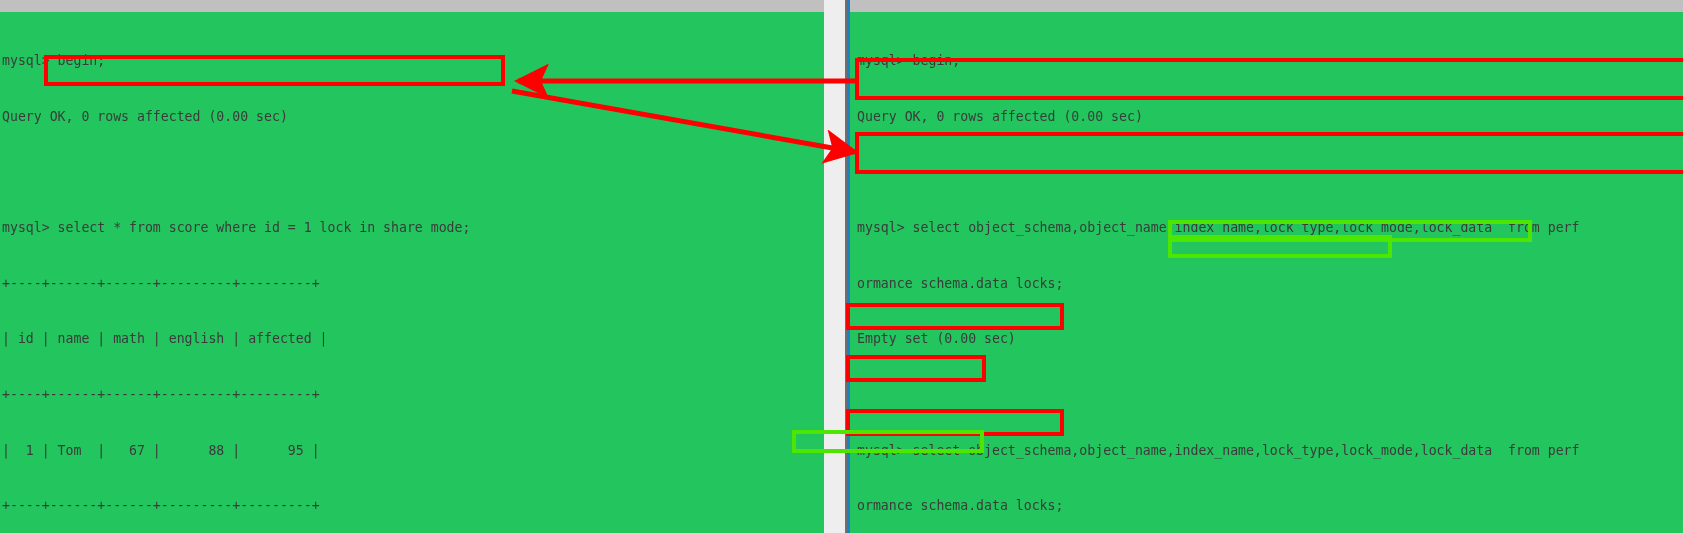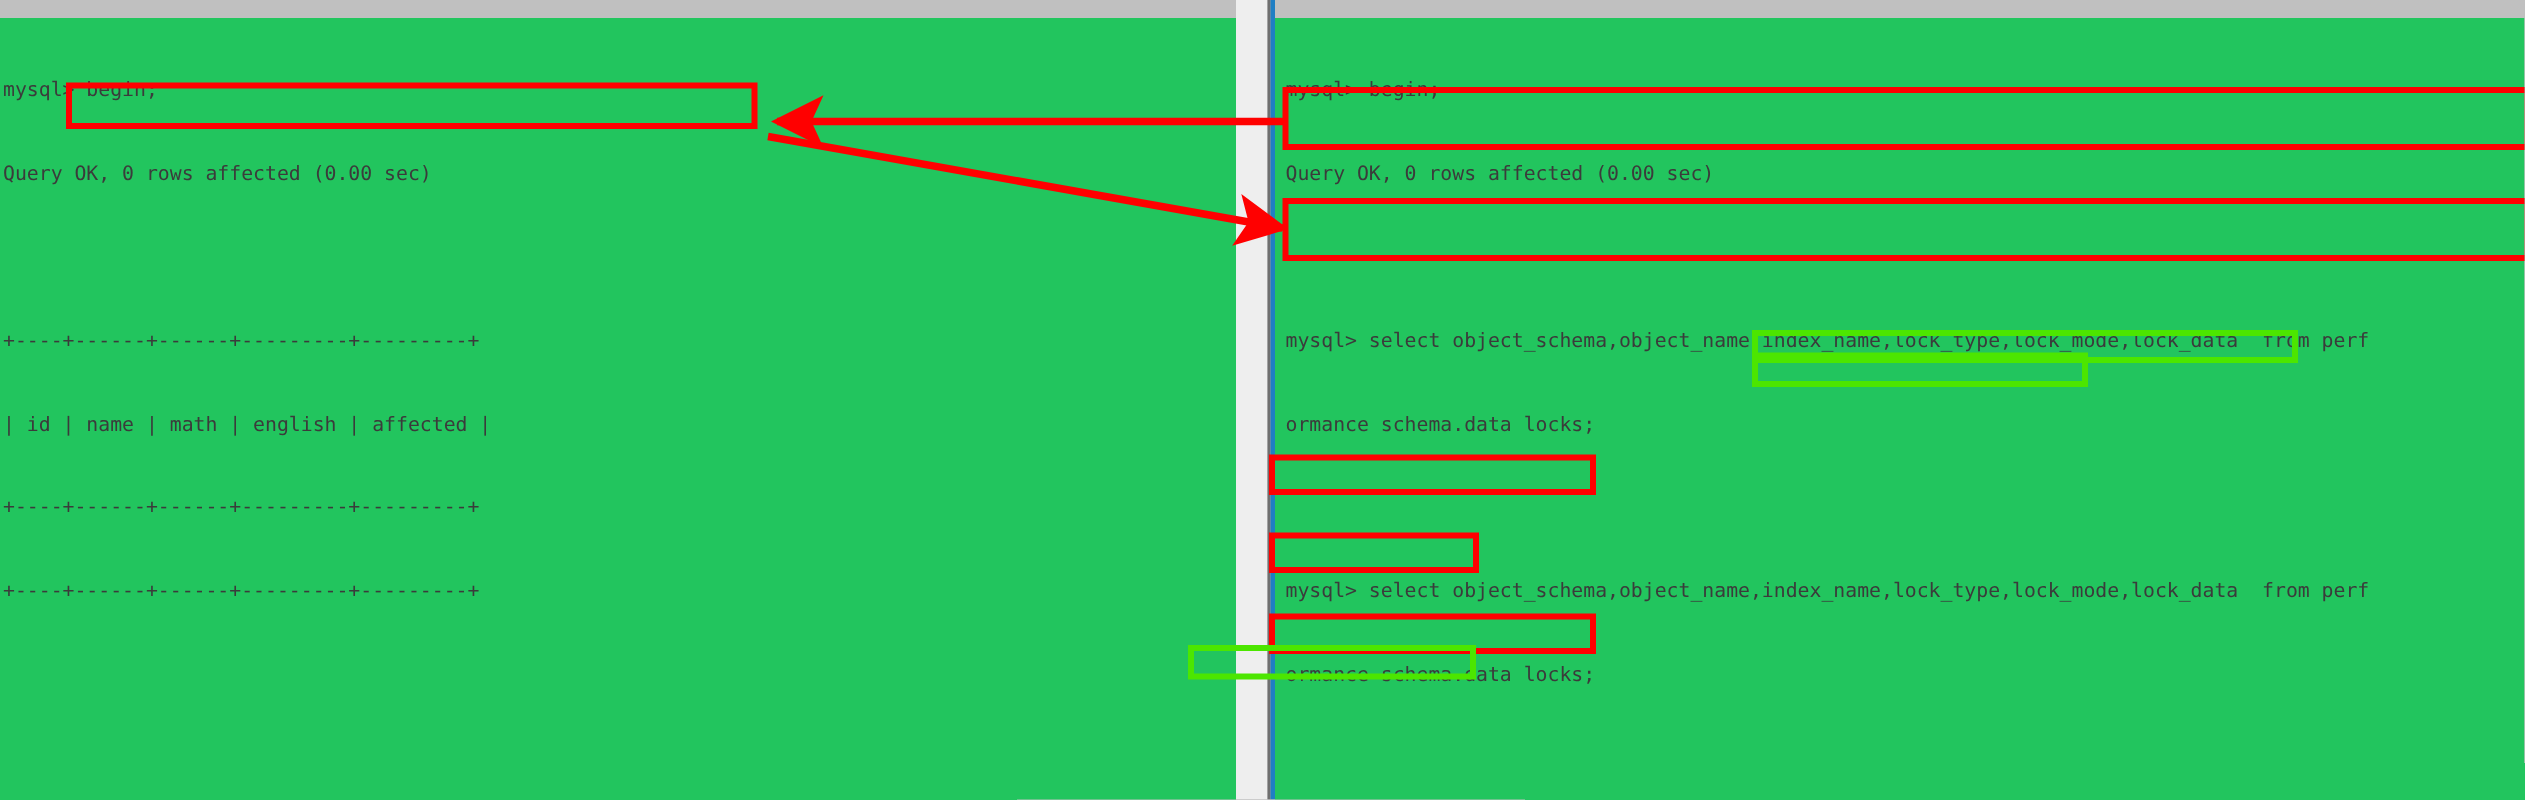--- a/index.html
+++ b/index.html
@@ -52,41 +52,44 @@
 </head>
 <body>
 
 <div id="root">
 
   <div class="panel" id="left-panel">
     <div class="term" id="left-term">
       <div class="line">mysql&gt; begin;</div>
       <div class="line">Query OK, 0 rows affected (0.00 sec)</div>
       <div class="line"></div>
+      <div class="line">mysql&gt; select * from score where id = 1 lock in share mode;</div>
       <div class="line">+----+------+------+---------+---------+</div>
       <div class="line">| id | name | math | english | affected |</div>
       <div class="line">+----+------+------+---------+---------+</div>
+      <div class="line">|  1 | Tom  |   67 |      88 |      95 |</div>
       <div class="line">+----+------+------+---------+---------+</div>
       
       
       
     </div>
   </div>
 
   <div id="divider"></div>
   <div id="divider-line"></div>
   <div id="divider-accent"></div>
 
   <div class="panel" id="right-panel">
     <div class="term" id="right-term">
       <div class="line">mysql&gt; begin;</div>
       <div class="line">Query OK, 0 rows affected (0.00 sec)</div>
       <div class="line"></div>
       <div class="line">mysql&gt; select object_schema,object_name,index_name,lock_type,lock_mode,lock_data  from perf</div>
       <div class="line">ormance schema.data locks;</div>
+      <div class="line">Empty set (0.00 sec)</div>
       <div class="line"></div>
       <div class="line">mysql&gt; select object_schema,object_name,index_name,lock_type,lock_mode,lock_data  from perf</div>
       <div class="line">ormance schema.data locks;</div>
       
       
       
       
       
       
       

